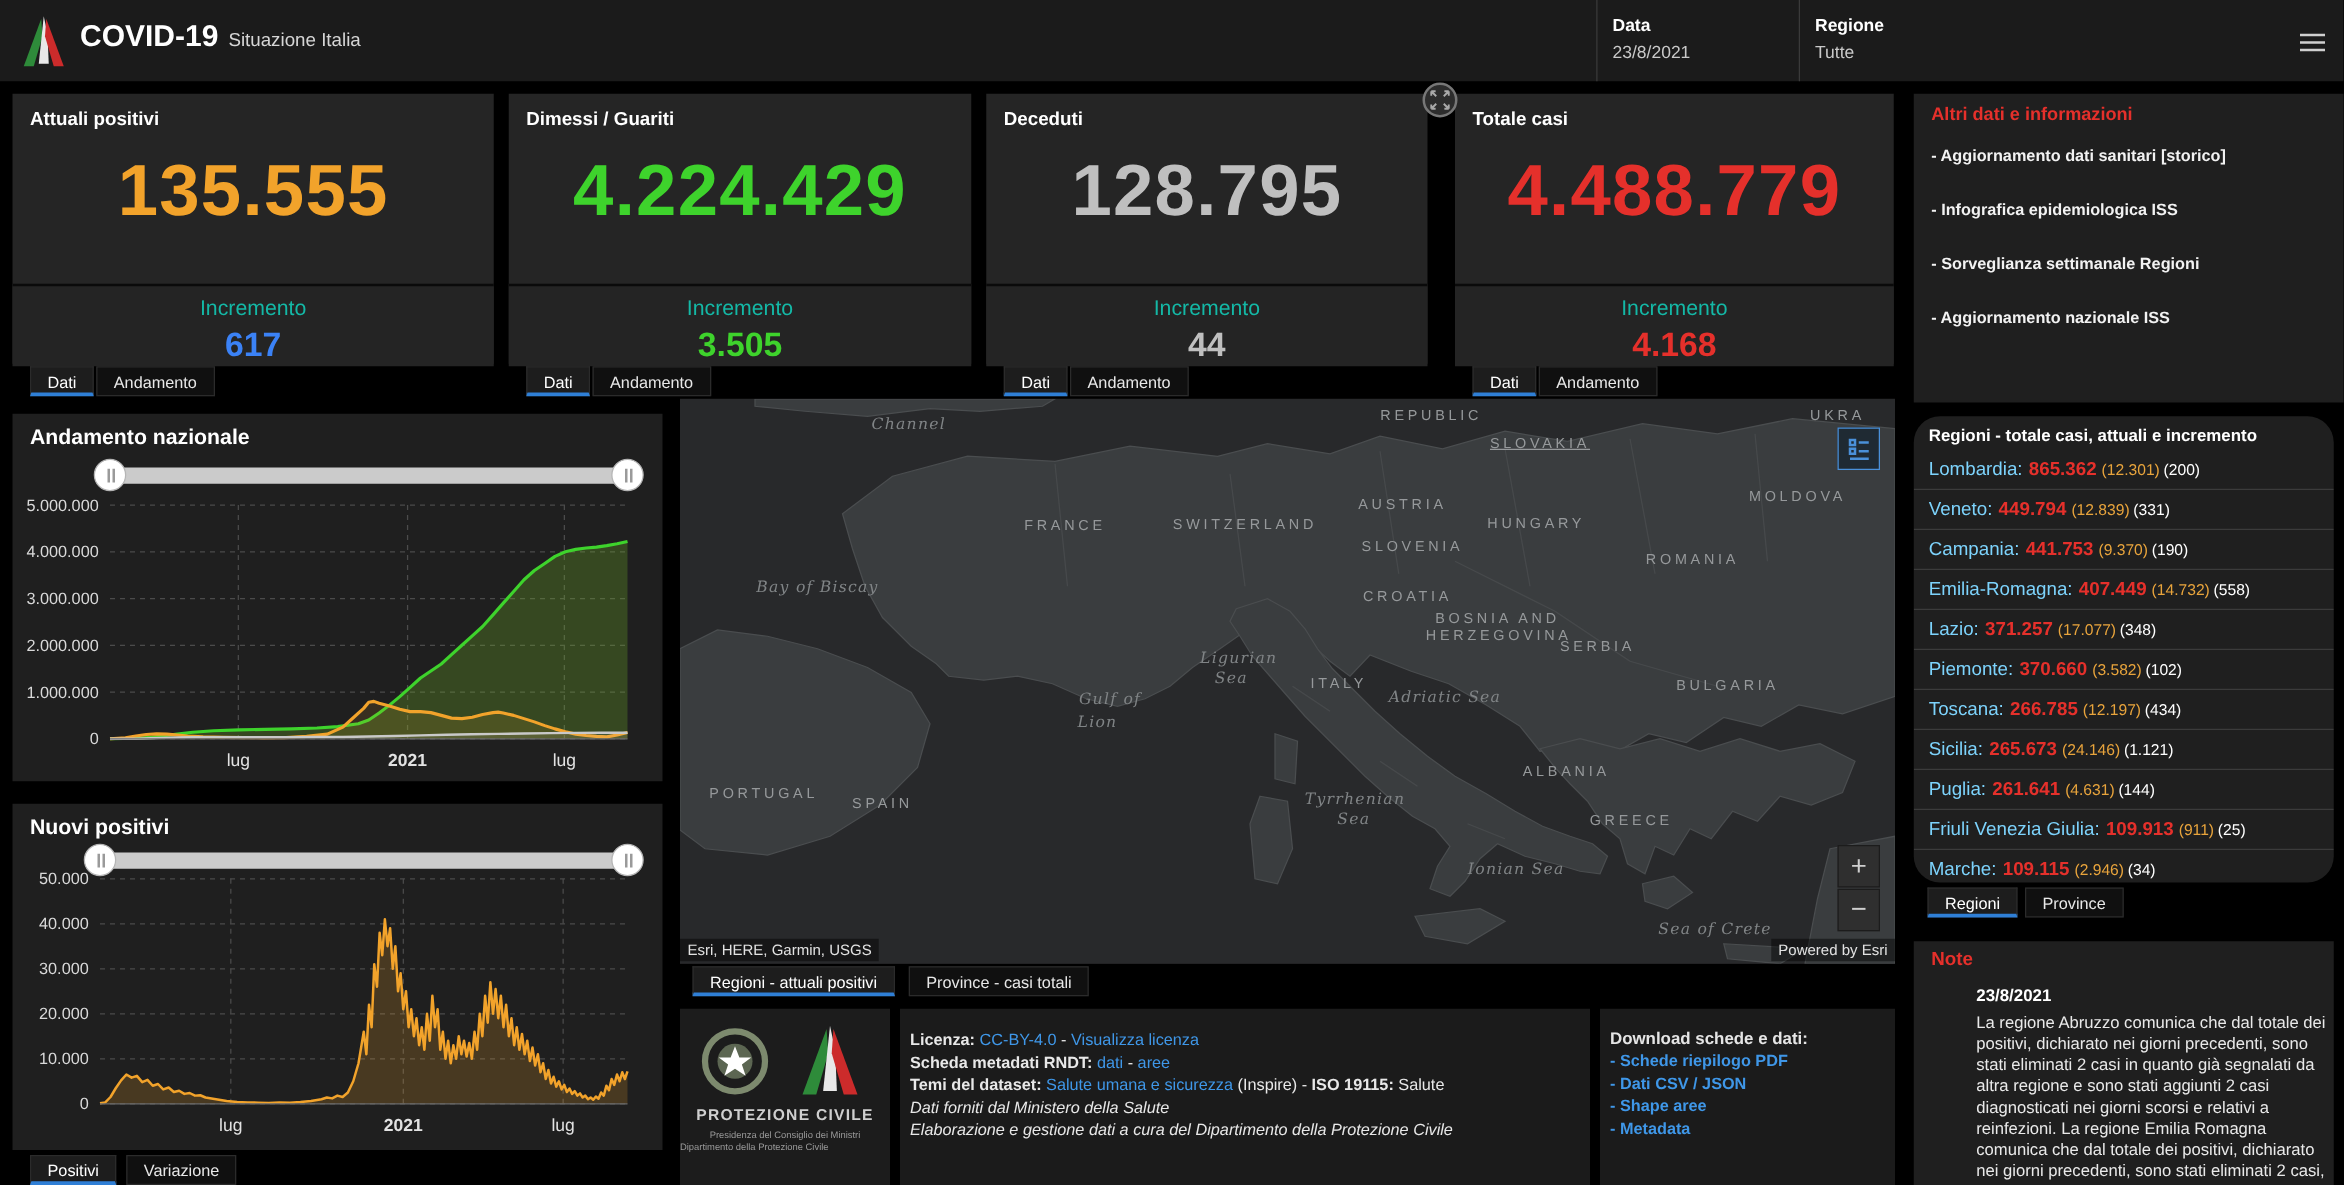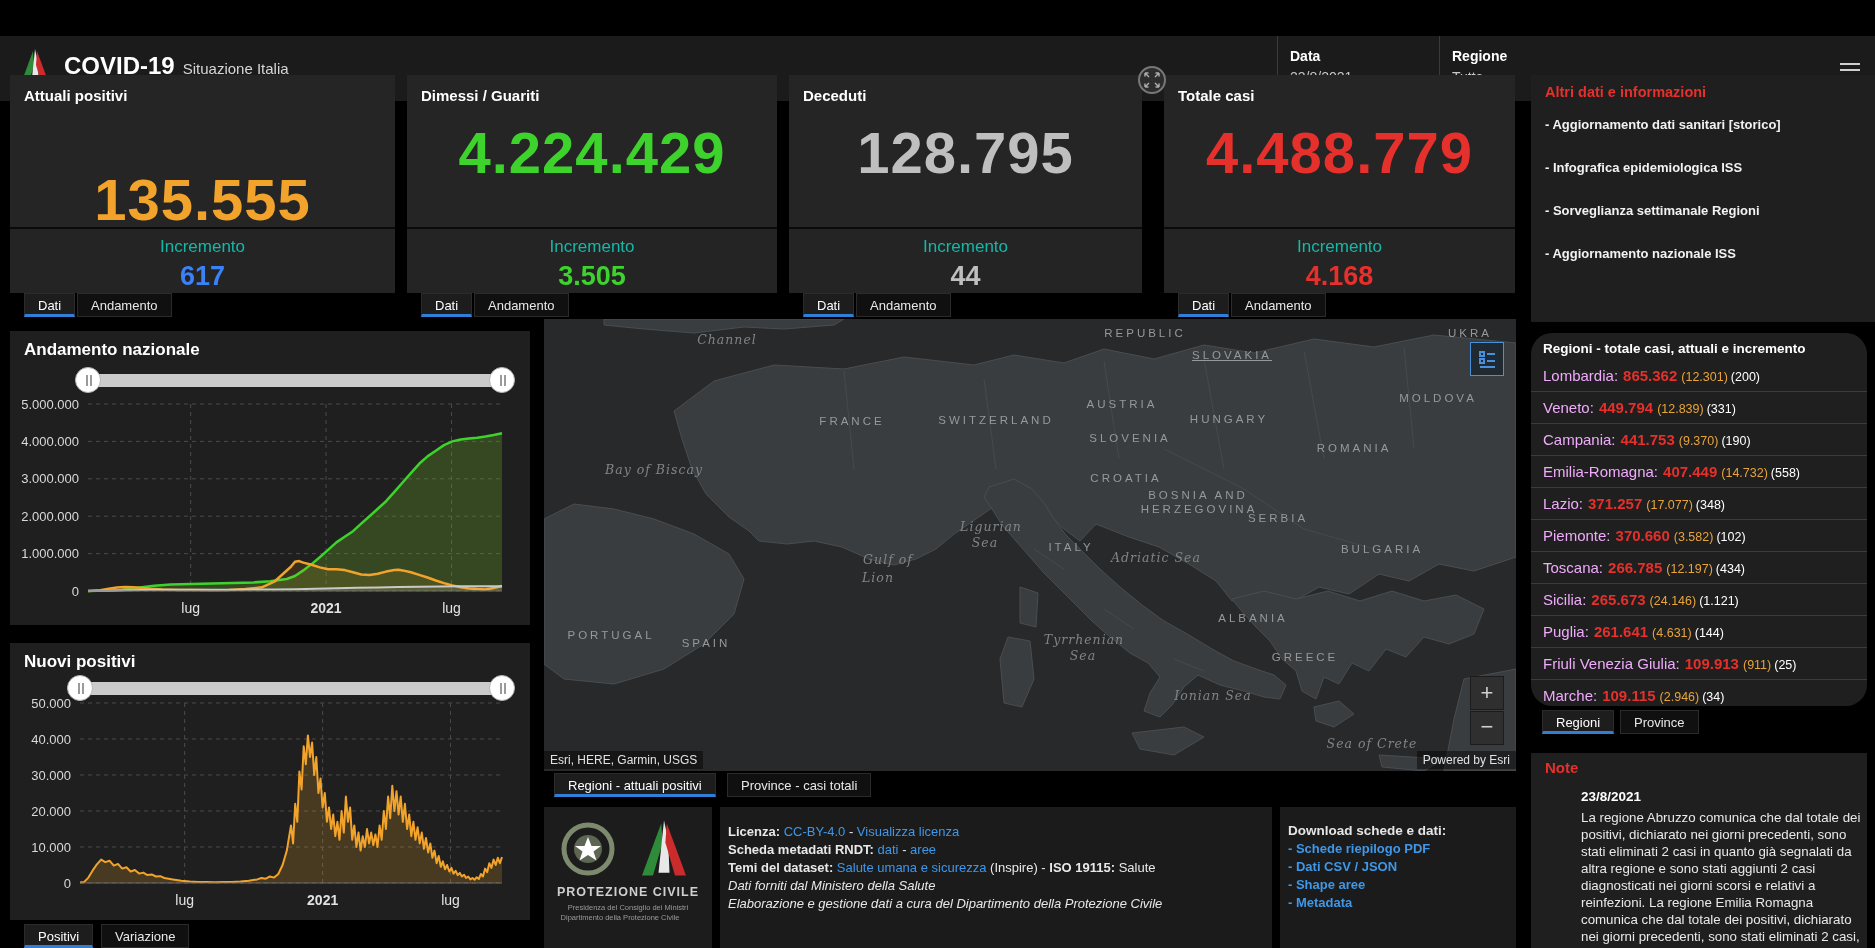--- a/index.html
+++ b/index.html
@@ -1,19 +1,19 @@
 <!DOCTYPE html>
 <html><head>
 <meta charset="utf-8">
 <style>
   html,body{margin:0;padding:0;background:#000;font-family:"Liberation Sans",sans-serif;}
   #app{position:relative;width:1875px;height:948px;background:#000;overflow:hidden;}
   .abs{position:absolute;}
   
-  #header{left:0;top:0;width:1875px;height:65px;background:#1b1b1b;margin-top:36px;}
+  #header{left:0;top:0;width:1875px;height:65px;background:#1b1b1b;}
   .hdr-sep{width:1px;height:65px;background:#3a3a3a;top:0;}
   .hdr-label{font-size:14px;font-weight:bold;color:#fff;}
   .hdr-value{font-size:14px;color:#c9c9c9;margin-top:5px;}
   #page-title{font-size:24px;font-weight:bold;color:#fff;}
   #page-subtitle{font-size:15px;color:#d6d6d6;margin-left:8px;}
   .burger div{width:20px;height:2px;background:#cfcfcf;margin:4px 0;}
   
   .card{background:#252525;height:216px;top:75px;}
   .card-title{position:absolute;left:14px;top:12px;font-size:15px;font-weight:bold;color:#fff;}
   .card-big{position:absolute;left:0;top:44px;width:100%;text-align:center;font-size:58px;font-weight:bold;letter-spacing:1px;}
@@ -37,21 +37,21 @@
   .slider-handle:after{content:"";position:absolute;left:14px;top:7px;width:1.5px;height:11px;background:#9a9a9a;}
   
   #map{left:544px;top:319px;width:972px;height:452px;background:#28292b;overflow:hidden;}
   .map-label{position:absolute;transform:translate(-50%,-50%);white-space:nowrap;pointer-events:none;}
   .map-label.country{font-size:11.5px;letter-spacing:3px;color:#96999b;}
   .map-label.sea{font-family:"DejaVu Serif",serif;font-style:italic;font-size:12.5px;color:#808486;letter-spacing:1px;}
   .map-btn{position:absolute;width:34px;height:34px;box-sizing:border-box;cursor:pointer;}
   .attr{position:absolute;background:rgba(0,0,0,0.45);color:#e2e2e2;font-size:12px;padding:2px 6px;}
   
   .region-row{height:31px;line-height:31px;padding-left:12px;border-bottom:1px solid #3b3b3b;white-space:nowrap;cursor:pointer;}
-  .region-row .nm{font-size:15px;color:#f0abfc;}
+  .region-row .nm{font-size:15px;color:#7dd3fc;}
   .region-row .tot{font-size:15px;font-weight:bold;color:#e5302b;margin-left:5px;}
   .region-row .att{font-size:12.5px;color:#e8a43c;margin-left:4px;}
   .region-row .inc{font-size:12.5px;color:#fff;margin-left:3px;}
   
   .lic-line{font-size:13px;color:#e8e8e8;line-height:18px;}
   .lic-line .b{font-weight:bold;}
   .lic-line .lnk{color:#3f97e8;cursor:pointer;}
   .lic-line .it{font-style:italic;}
   #dl-links .lnk{display:block;font-size:13px;font-weight:bold;color:#3f97e8;line-height:18px;cursor:pointer;}
   
@@ -88,21 +88,21 @@
     </div>
     <div class="abs burger" style="left:1840px;top:23px;">
         <div></div>
         <div></div>
         <div></div>
       </div>
   </div>
 
   <div class="abs card" style="left:10px;width:385px;">
     <div class="card-title">Attuali positivi</div>
-    <div class="card-big" style="color: rgb(242, 163, 43); margin-top: 47px;">135.555</div>
+    <div class="card-big" style="color: rgb(242, 163, 43);">135.555</div>
     <div class="card-sub">
       <div class="card-inc-label">Incremento</div>
       <div class="card-inc-value" style="color: #3b82f6;">617</div>
     </div>
   </div>
   <div class="abs card" style="left:407px;width:370px;">
     <div class="card-title">Dimessi / Guariti</div>
     <div class="card-big" style="color: rgb(62, 211, 44);">4.224.429</div>
     <div class="card-sub">
       <div class="card-inc-label">Incremento</div>
@@ -338,21 +338,21 @@
     </svg>
     <svg class="abs" style="left:88px;top:8px;" width="64" height="66" viewBox="0 0 46 48">
       <g transform="translate(23,26)">
         <path d="M-2,-20 L-16,18 L-8,18 L-1,-6 Z" fill="#2e8b3a"></path>
         <path d="M0,-22 L-4,16 L4,16 L3,-8 Z" fill="#e8e8e8"></path>
         <path d="M2,-20 L16,18 L8,18 L1,-6 Z" fill="#cc2b2b"></path>
       </g>
     </svg>
     <div class="abs" style="left:0;top:78px;width:168px;text-align:center;font-size:12.5px;font-weight:bold;letter-spacing:1px;color:#cfcfcf;">PROTEZIONE CIVILE</div>
     <div class="abs" style="left:0;top:96px;width:168px;text-align:center;font-size:7.5px;color:#9a9a9a;">Presidenza del Consiglio dei Ministri</div>
-    <div class="abs" style="left:0;top:106px;width:152px;text-align:center;font-size:7.5px;color:#9a9a9a;">Dipartimento della Protezione Civile</div>
+    <div class="abs" style="left:0;top:106px;width:152px;font-size:7.5px;color:#9a9a9a;">Dipartimento della Protezione Civile</div>
   </div>
   <div class="abs panel" style="left:720px;top:807px;width:552px;height:141px;background:#1b1b1b;">
     <div id="license-lines" style="padding:16px 0 0 8px;">
         <div class="lic-line"><span class="b">Licenza: </span><span class="lnk">CC-BY-4.0</span><span> - </span><span class="lnk">Visualizza licenza</span></div>
         <div class="lic-line"><span class="b">Scheda metadati RNDT: </span><span class="lnk">dati</span><span> - </span><span class="lnk">aree</span></div>
         <div class="lic-line"><span class="b">Temi del dataset: </span><span class="lnk">Salute umana e sicurezza</span><span> (Inspire) - </span><span class="b">ISO 19115:</span><span> Salute</span></div>
         <div class="lic-line"><span class="it">Dati forniti dal Ministero della Salute</span></div>
         <div class="lic-line"><span class="it">Elaborazione e gestione dati a cura del Dipartimento della Protezione Civile</span></div>
       </div>
   </div>

